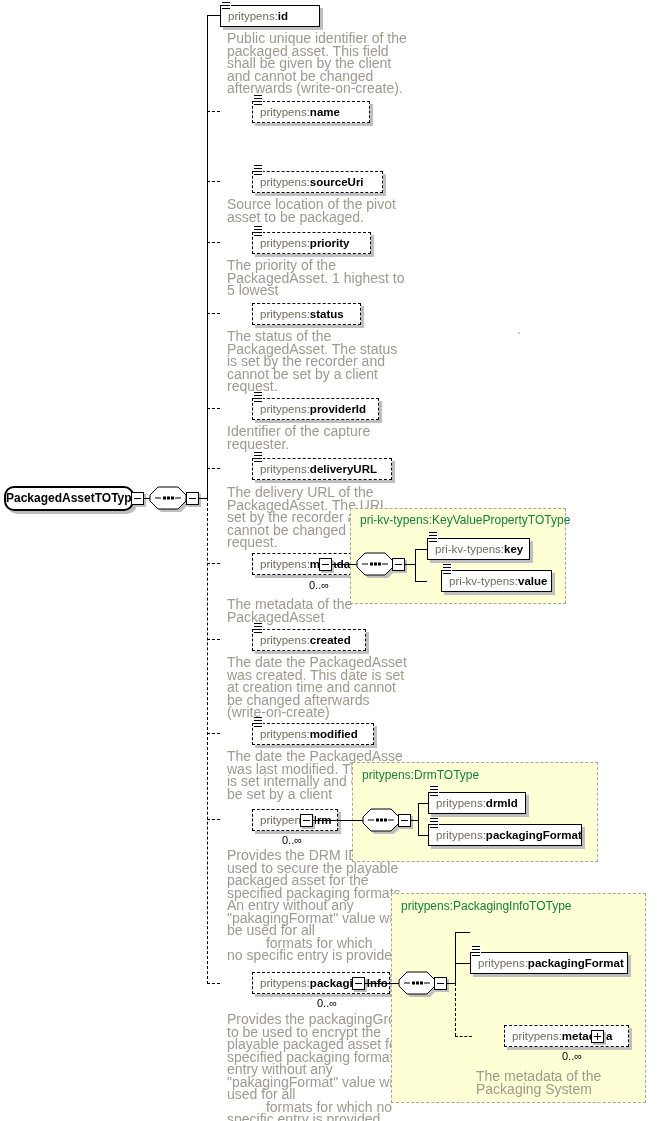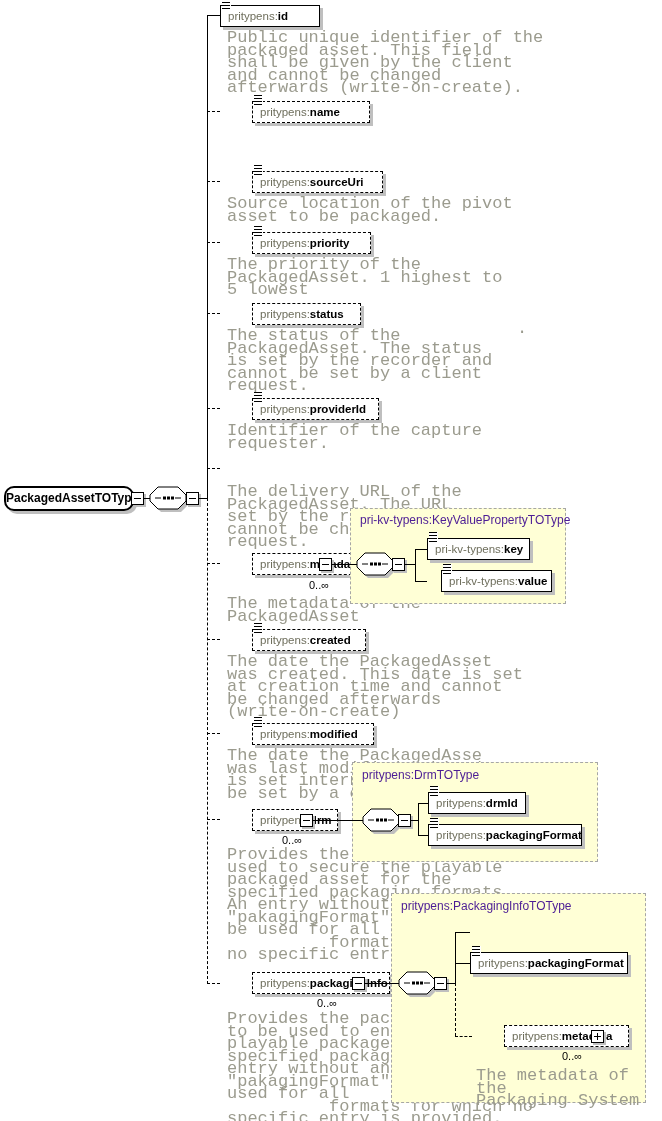--- a/index.html
+++ b/index.html
@@ -20,25 +20,25 @@
   .mbox{position:absolute;width:13px;height:13px;box-sizing:border-box;background:#fff;
         border:1px solid #000;box-shadow:2px 2px 0 #bfbfbf;}
   .mbox::before{content:"";position:absolute;left:2px;right:2px;top:5px;height:1px;background:#000;}
   .mbox.plus::after{content:"";position:absolute;top:2px;bottom:2px;left:5px;width:1px;background:#000;}
   
   .hl{position:absolute;height:1px;background:#000;}
   .vl{position:absolute;width:1px;background:#000;}
   .hd{position:absolute;height:0;border-top:1px dashed #000;}
   .vd{position:absolute;width:0;border-left:1px dashed #000;}
   
-  .desc{position:absolute;font-size:17px;line-height:12.5px;color:#9b9b8e;white-space:pre-wrap;font-family:Liberation Mono, monospace;}
+  .desc{position:absolute;font-size:14px;line-height:12.5px;color:#9b9b8e;white-space:pre-wrap;}
   .occ{position:absolute;font-size:11px;color:#000;}
   
   .tbox{position:absolute;box-sizing:border-box;background:#ffffd6;border:1px dashed #a6a6a6;}
-  .ttitle{position:absolute;font-size:12px;color:#4c1d95;white-space:nowrap;}
+  .ttitle{position:absolute;font-size:12px;color:#15803d;white-space:nowrap;}
   
   .root{position:absolute;box-sizing:border-box;background:#fff;border:2px solid #000;
         border-radius:10px;box-shadow:3px 3px 0 #bfbfbf;font-size:12px;font-weight:bold;
         line-height:21px;text-align:center;}
   .seq{position:absolute;}
 </style>
 </head>
 <body>
 
 <div id="stage">
@@ -115,20 +115,24 @@
 request.</div>
   <div class="desc" style="left:517px;top:323px">.</div>
 
   <div class="el dashed" style="left:220px;top:398px;width:127px">
     <i class="doc"></i>
     <span class="prefix">pritypens:</span><span class="local">providerId</span>
   </div>
   <div class="desc" style="left:227px;top:425px">Identifier of the capture
 requester.</div>
 
+  <div class="el dashed" style="left:220px;top:458px;width:140px">
+    <i class="doc"></i>
+    <span class="prefix">pritypens:</span><span class="local">deliveryURL</span>
+  </div>
   <div class="desc" style="left:227px;top:486px">The delivery URL of the
 PackagedAsset. The URL
 set by the recorder and
 cannot be changed by a c
 request.</div>
 
   <div class="el dashed" style="left:220px;top:553px;width:105px">
     <span class="prefix">pritypens:</span><span class="local">metadata</span>
   </div>
   <div class="mbox" style="left:319px;top:558px"></div>

